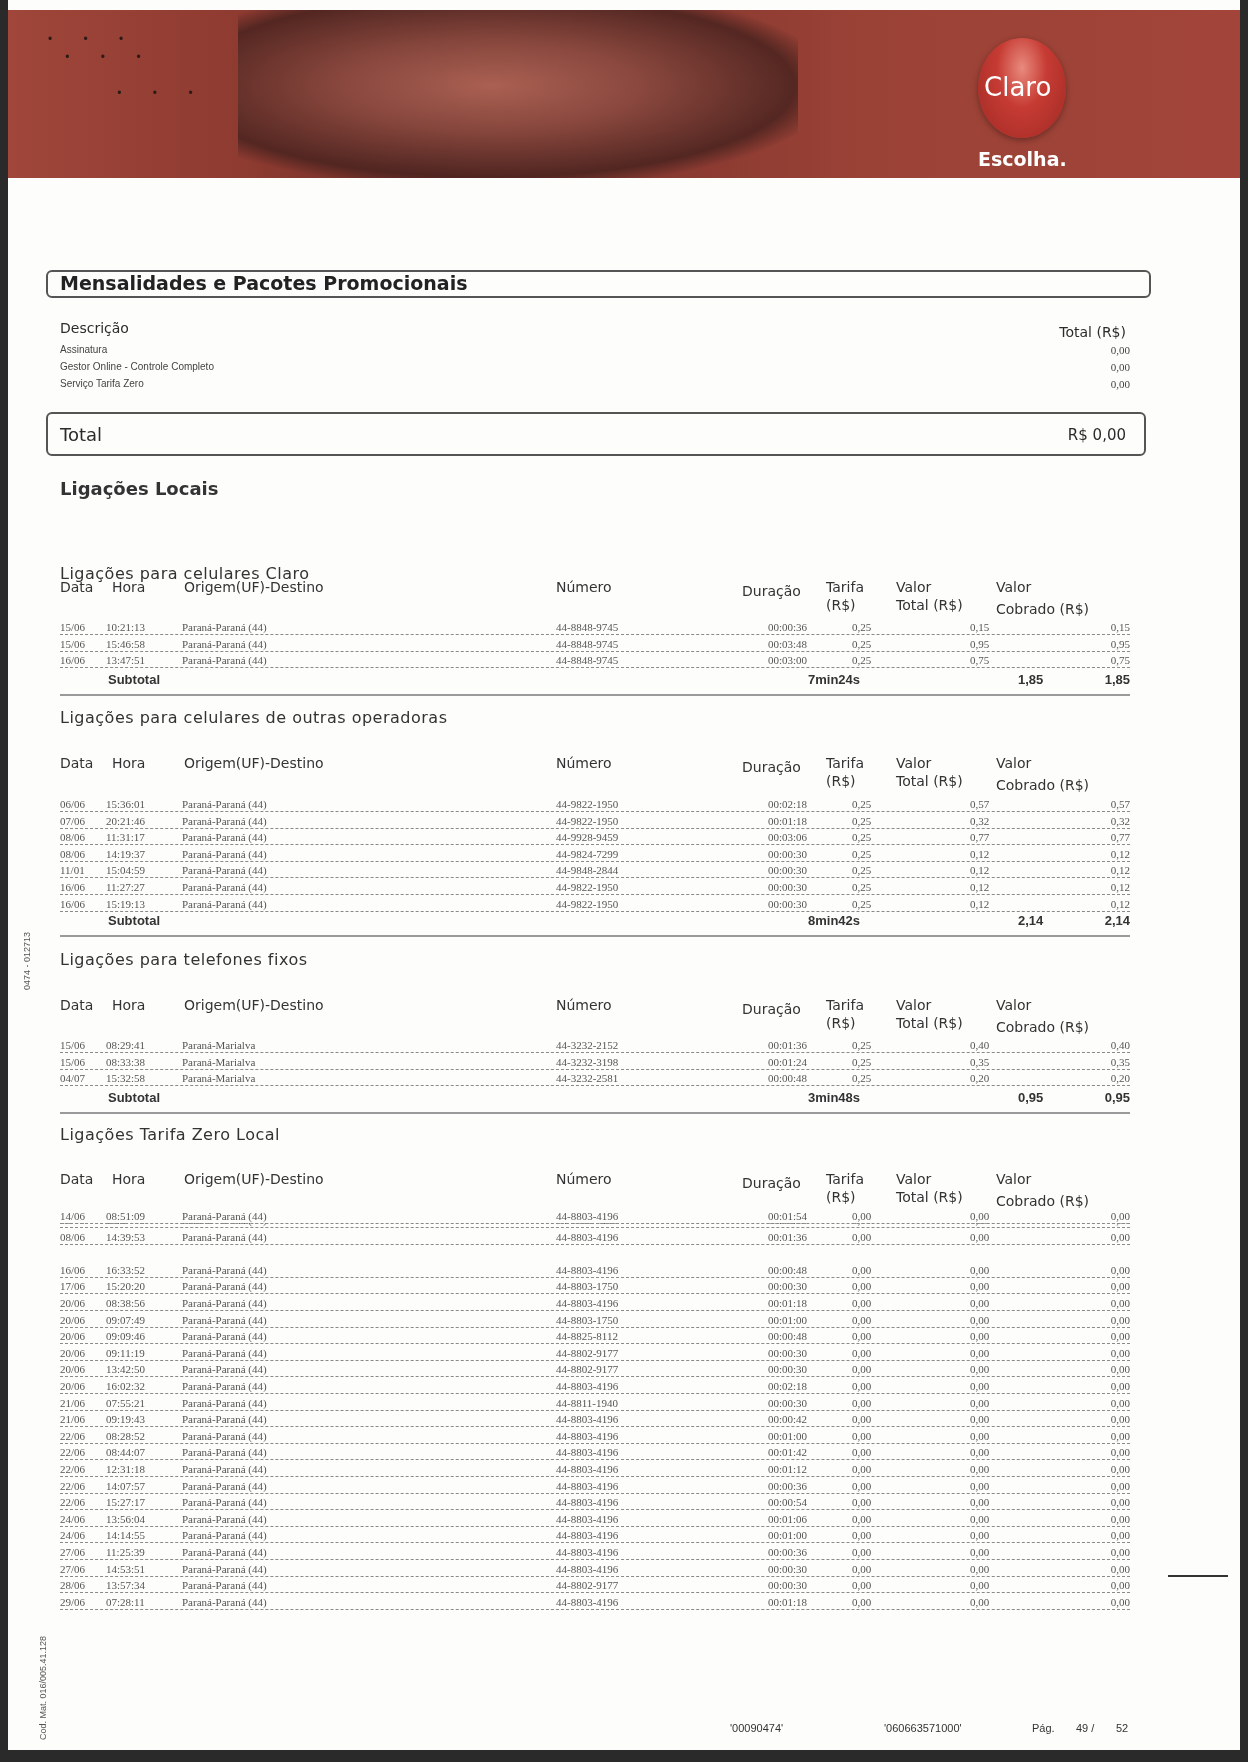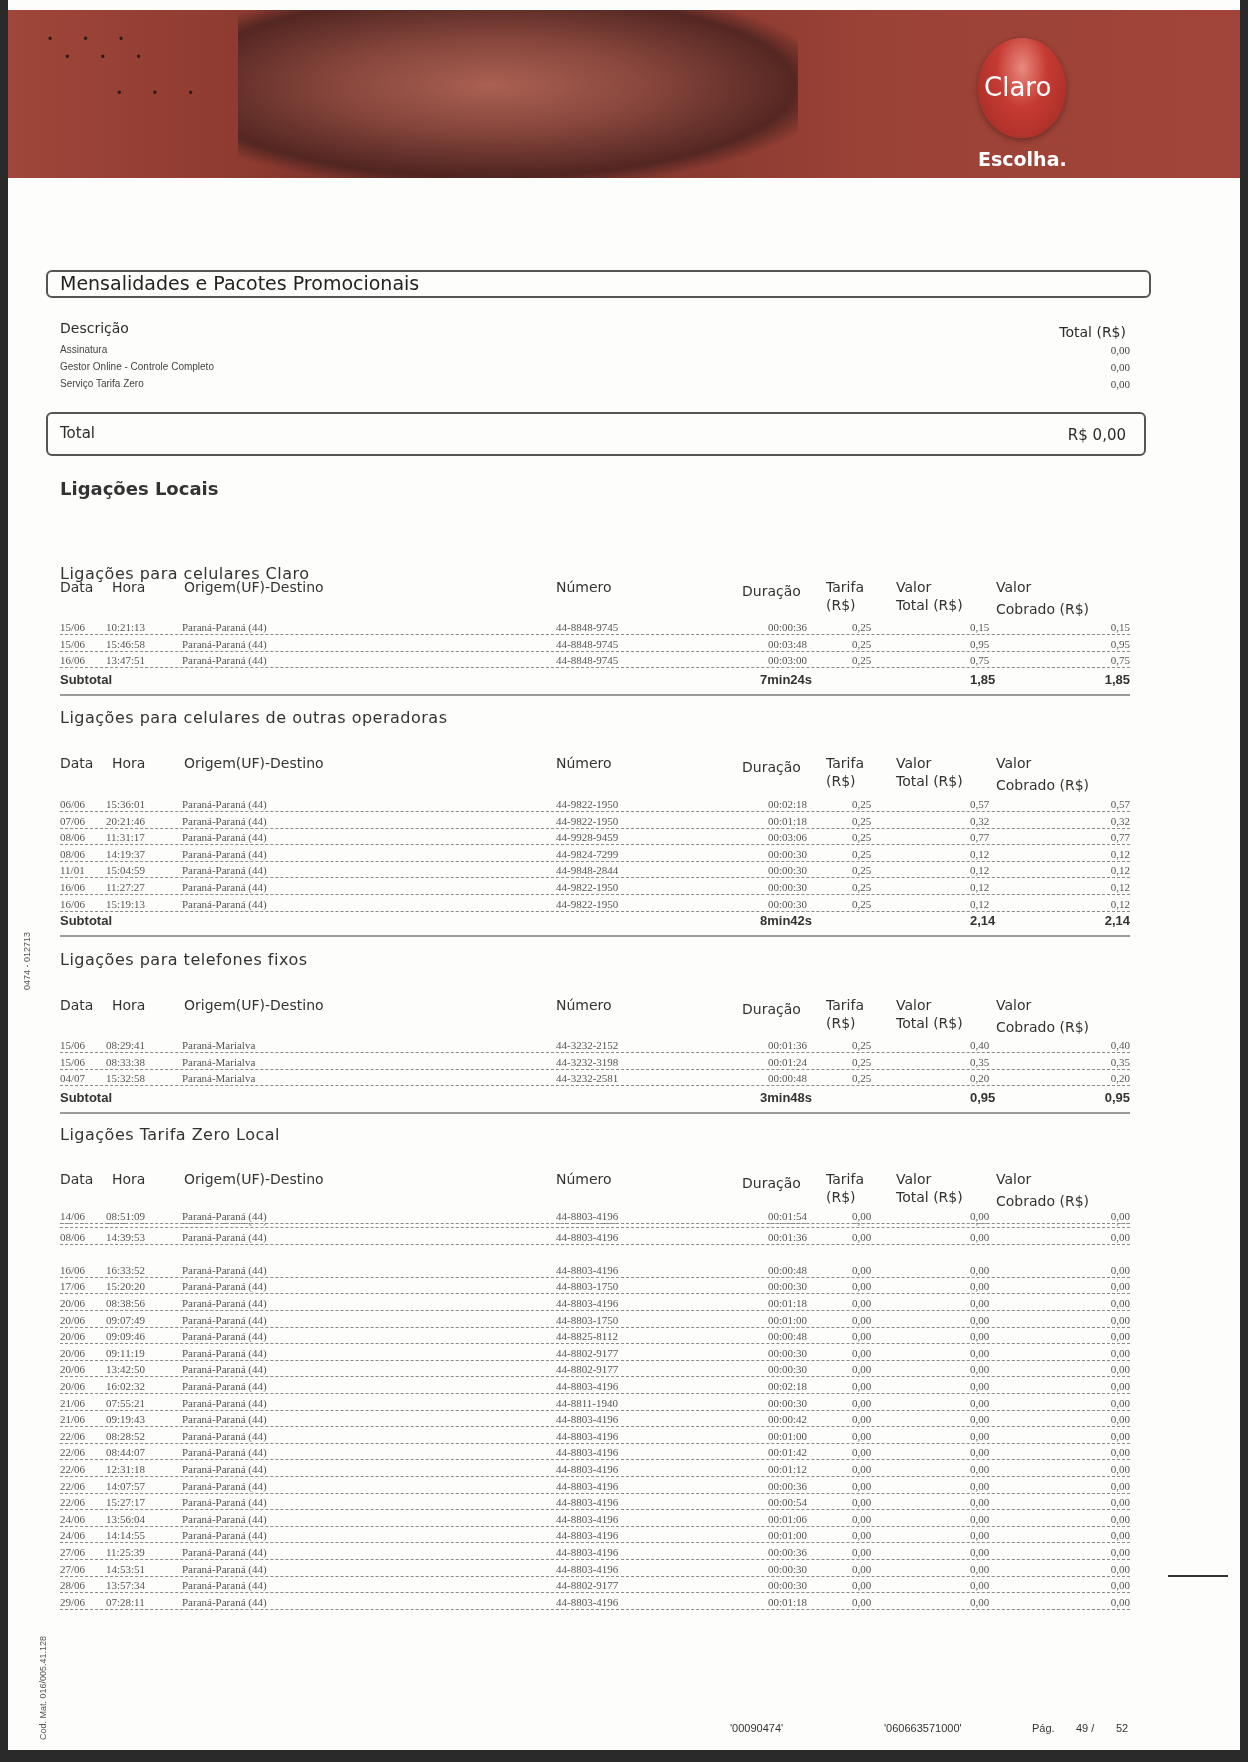--- a/index.html
+++ b/index.html
@@ -26,23 +26,23 @@
     background: radial-gradient(ellipse at 50% 30%, #e88a7e 0%, #c63b33 40%, #9e2a24 100%);
     box-shadow: 0 2px 6px rgba(0,0,0,.35);
   }
   .logo span { position: absolute; left: 6px; top: 34px; color: #fff; font-size: 26px; font-family: "DejaVu Sans", sans-serif; }
   .tagline { position: absolute; left: 970px; top: 138px; color: #fff; font-weight: bold; font-size: 19px; font-family: "DejaVu Sans", sans-serif; }
 
   .main-title { position: absolute; left: 55px; top: 212px; font-size: 19px; font-weight: bold; font-family: "DejaVu Sans", sans-serif; color: #2d2d2d; }
 
   .box { position: absolute; border: 2px solid #555; border-radius: 6px; }
   .box-head { left: 38px; top: 270px; width: 1101px; height: 24px; }
-  .box-head span { position: absolute; left: 12px; top: 0; font-size: 19px; font-family: "DejaVu Sans", sans-serif; color: #222; }
+  .box-head span { position: absolute; left: 12px; top: 0; font-size: 19px; font-family: "DejaVu Sans", sans-serif; color: #222; font-weight: bold; }
   .box-total { left: 38px; top: 412px; width: 1096px; height: 40px; }
-  .box-total .lbl { position: absolute; left: 12px; top: 10px; font-size: 15px; font-family: "DejaVu Sans", sans-serif; }
+  .box-total .lbl { position: absolute; left: 12px; top: 10px; font-size: 18px; font-family: "DejaVu Sans", sans-serif; }
   .box-total .val { position: absolute; right: 18px; top: 12px; font-size: 15px; font-family: "DejaVu Sans", sans-serif; }
 
   .desc-h { position: absolute; left: 52px; top: 320px; font-size: 14px; font-family: "DejaVu Sans", sans-serif; }
   .desc-th { position: absolute; right: 114px; top: 324px; font-size: 14px; font-family: "DejaVu Sans", sans-serif; }
   .desc-row { position: absolute; left: 52px; width: 1070px; font-size: 10px; color: #444; }
   .desc-row .v { position: absolute; right: 0; top: 0; font-family: "Liberation Serif", serif; font-size: 11px; }
 
   .sec-title { position: absolute; left: 52px; font-size: 18px; font-weight: bold; font-family: "DejaVu Sans", sans-serif; color: #333; }
   .sub-title { position: absolute; left: 52px; font-size: 16px; font-family: "DejaVu Sans", sans-serif; color: #333; letter-spacing: .5px; }
 
@@ -54,21 +54,21 @@
   .row {
     position: absolute; left: 52px; width: 1070px; height: 14px; font-size: 11px;
     font-family: "Liberation Serif", serif; color: #555; border-bottom: 1px dashed #8a8a8a;
   }
   .row span { position: absolute; top: 0; line-height: 14px; background: #fdfdfb; padding-right: 2px; }
   .row .r-data { left: 0; } .row .r-hora { left: 46px; } .row .r-orig { left: 122px; }
   .row .r-num { left: 496px; } .row .r-dur { left: 708px; } .row .r-tar { left: 792px; }
   .row .r-vt { left: 910px; } .row .r-vc { right: 0; padding-left: 2px; padding-right: 0; }
 
   .subtotal { position: absolute; left: 52px; width: 1070px; height: 18px; font-size: 13px; font-weight: bold; color: #333; }
-  .subtotal span { position: absolute; top: 0; }
+  .subtotal span { position: absolute; top: 0; margin-left: 48px; }
   .subtotal .s-lbl { left: 0; } .subtotal .s-dur { left: 700px; } .subtotal .s-vt { left: 910px; } .subtotal .s-vc { right: 0; }
   .rule { position: absolute; left: 52px; width: 1070px; height: 0; border-top: 2px solid #9a9a9a; }
 
   .side-code { position: absolute; font-size: 9px; color: #555; transform: rotate(-90deg); transform-origin: left top; white-space: nowrap; }
   .footer { position: absolute; top: 1722px; font-size: 11px; color: #333; }
   .side-mark { position: absolute; left: 1160px; top: 1575px; width: 60px; border-top: 2px solid #333; }
 </style>
 </head>
 <body>
 

